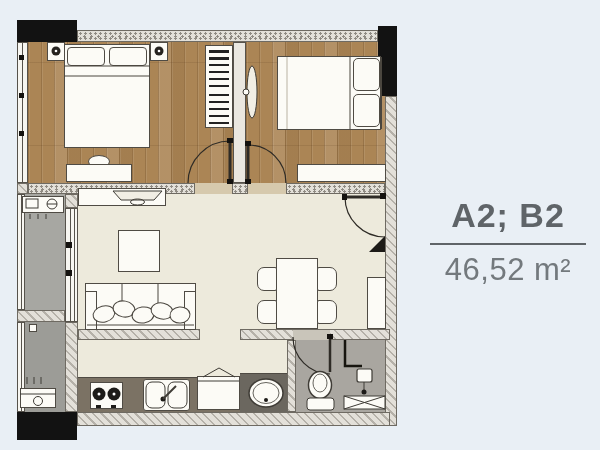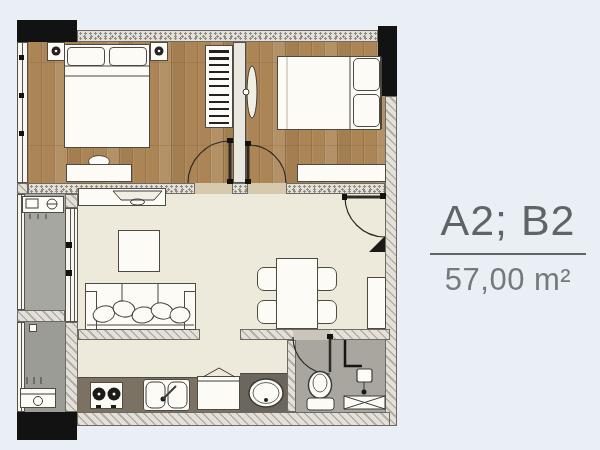--- a/index.html
+++ b/index.html
@@ -28,21 +28,21 @@
   .col{background:var(--column);}
   .furn{background:#fcfbf6;border:1px solid #4f4b44;}
   .winbox{background:#f7f6f1;border:1px solid #56524b;}
   .vline{background:#56524b;width:1px;}
   .tick{background:#14120f;}
   .bars{background:repeating-linear-gradient(180deg,#222 0 2.5px,transparent 2.5px 7px);}
   .r4{border-radius:4px;} .r5{border-radius:5px;}
   .chairL{border-radius:7px 2px 2px 7px;} .chairR{border-radius:2px 7px 7px 2px;}
   .ell{border-radius:50%;}
   #labels{position:absolute;left:418px;top:197px;width:180px;text-align:center;color:var(--title-text);}
-  #unit-title{font-size:43px;font-weight:normal;letter-spacing:1px;line-height:1.1;}
+  #unit-title{font-size:34px;font-weight:bold;letter-spacing:1px;line-height:1.1;}
   #unit-divider{width:156px;height:2px;background:var(--title-text);margin:9px auto 7px auto;}
   #unit-area{font-size:31px;font-weight:400;color:var(--area-text);letter-spacing:.5px;}
   svg{position:absolute;left:0;top:0;}
 </style>
 </head>
 <body>
 
 <div id="stage">
 
   <div class="abs wood" style="left:28px;top:42px;width:205px;height:141px;"></div>
@@ -266,16 +266,16 @@
     <g stroke="#3f3c36" fill="#fcfbf6">
       <ellipse cx="266" cy="393" rx="17" ry="14" stroke-width="1.5"></ellipse>
       <ellipse cx="266" cy="393" rx="13" ry="10.5" fill="none" stroke-width=".8"></ellipse>
       <circle cx="266" cy="400" r="2" fill="#1d1b18" stroke="none"></circle>
     </g>
   </svg>
 
   <div id="labels">
     <div id="unit-title">A2; B2</div>
     <div id="unit-divider"></div>
-    <div id="unit-area">57,00 m²</div>
+    <div id="unit-area">46,52 m²</div>
   </div>
 
 </div>
 
 </body></html>

